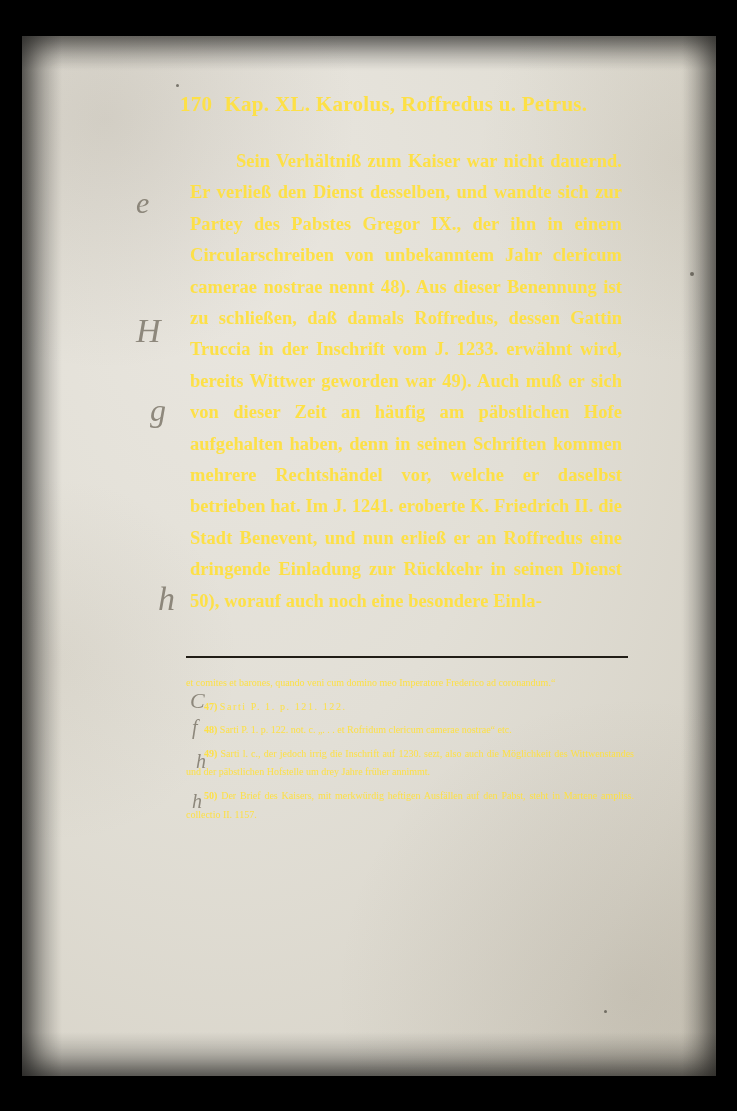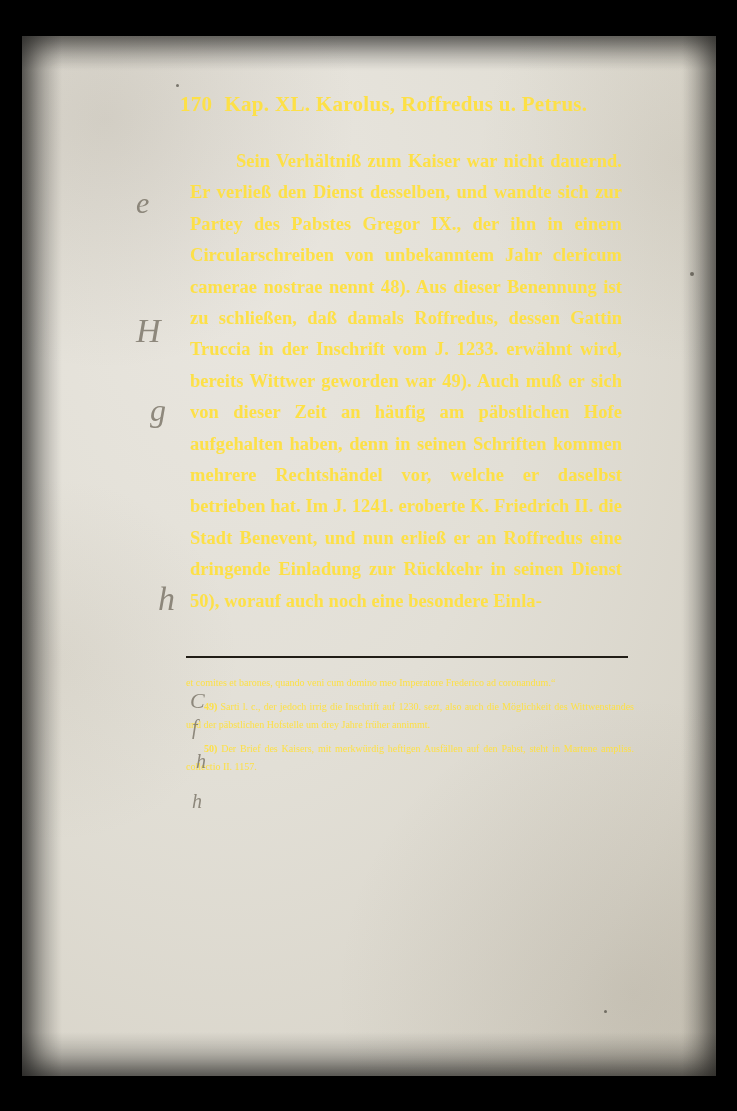--- a/index.html
+++ b/index.html
@@ -141,20 +141,28 @@
 
 <div class="ink" id="body">
   <p class="indent">Sein Verhältniß zum Kaiser war nicht dauernd. Er verließ den Dienst desselben, und wandte sich zur Partey des Pabstes Gregor IX., der ihn in einem Circularschreiben von unbekanntem Jahr clericum camerae nostrae nennt 48). Aus dieser Benennung ist zu schließen, daß damals Roffredus, dessen Gattin Truccia in der Inschrift vom J. 1233. erwähnt wird, bereits Wittwer geworden war 49). Auch muß er sich von dieser Zeit an häufig am päbstlichen Hofe aufgehalten haben, denn in seinen Schriften kommen mehrere Rechtshändel vor, welche er daselbst betrieben hat. Im J. 1241. eroberte K. Friedrich II. die Stadt Benevent, und nun erließ er an Roffredus eine dringende Einladung zur Rückkehr in seinen Dienst 50), worauf auch noch eine besondere Einla-</p>
 </div>
 
 <div id="rule"></div>
 
 <div class="ink" id="notes">
   <p>et comites et barones, quando veni cum domino meo Imperatore Frederico ad coronandum.“</p>
   <p class="hang">
+    <span class="nlabel">47)</span>
+    <span class="sp">Sarti P. 1. p. 121. 122.</span>
+  </p>
+  <p class="hang">
+    <span class="nlabel">48)</span>
+    <span>Sarti P. 1. p. 122. not. c. „. . . et Rofridum clericum camerae nostrae“ etc.</span>
+  </p>
+  <p class="hang">
     <span class="nlabel">49)</span>
     <span>Sarti l. c., der jedoch irrig die Inschrift auf 1230. sezt, also auch die Möglichkeit des Wittwenstandes und der päbstlichen Hofstelle um drey Jahre früher annimmt.</span>
   </p>
   <p class="hang">
     <span class="nlabel">50)</span>
     <span>Der Brief des Kaisers, mit merkwürdig heftigen Ausfällen auf den Pabst, steht in Martene ampliss. collectio II. 1157.</span>
   </p>
 </div>
 
 <span class="pencil" id="m1">e</span>

